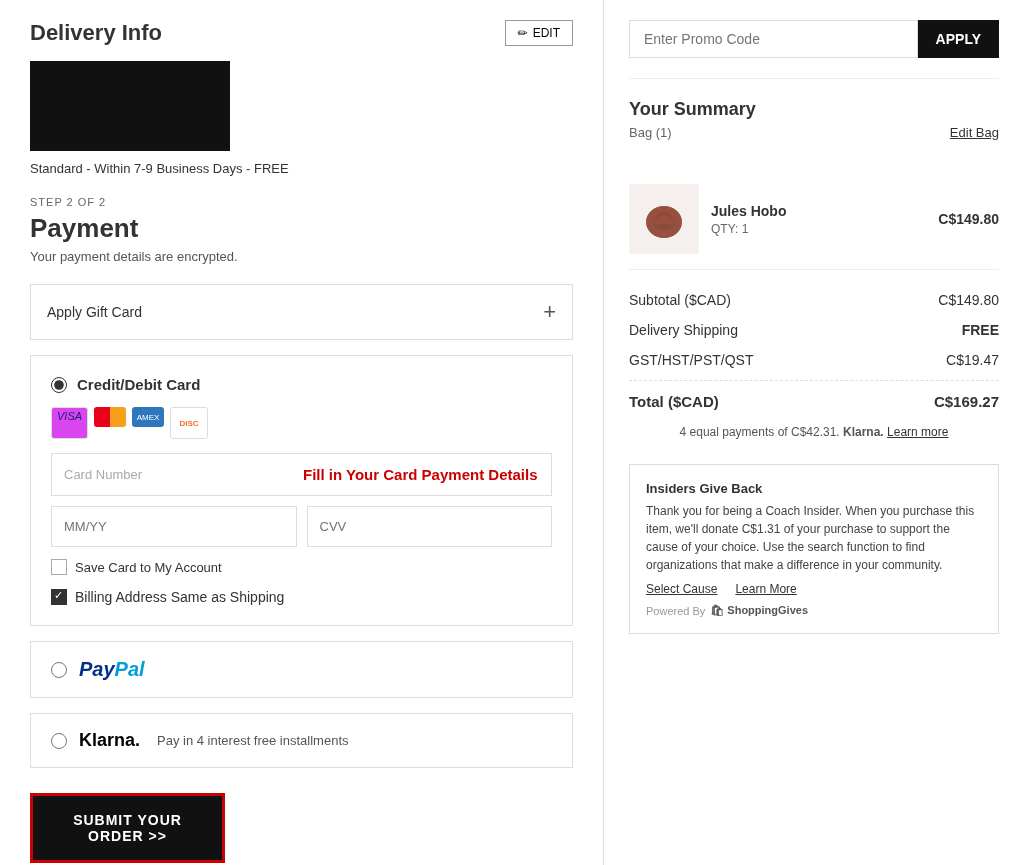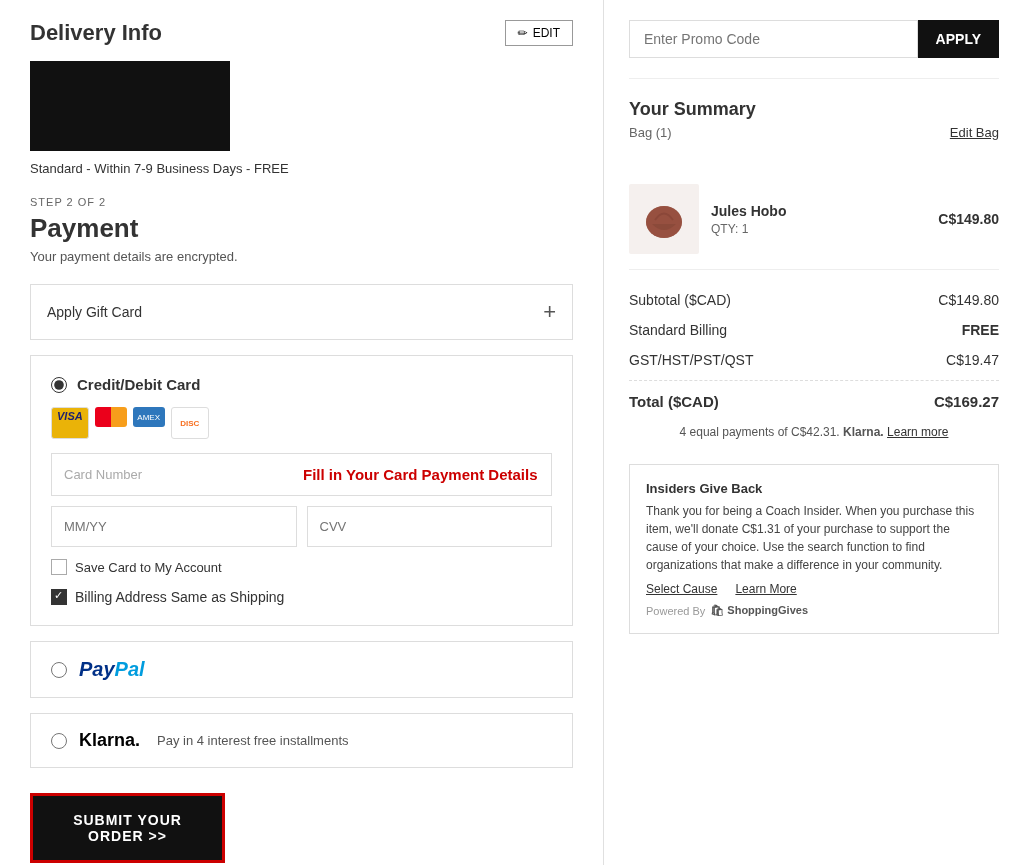--- a/index.html
+++ b/index.html
@@ -18,21 +18,21 @@
     .payment-title { font-size: 26px; font-weight: bold; margin-bottom: 5px; }
     .payment-encrypted { font-size: 13px; color: #555; margin-bottom: 20px; }
     .gift-card-row { display: flex; justify-content: space-between; align-items: center; border: 1px solid #ddd; padding: 14px 16px; margin-bottom: 15px; cursor: pointer; }
     .gift-card-label { font-size: 14px; }
     .plus-icon { font-size: 22px; color: #555; }
     .payment-section { border: 1px solid #ddd; padding: 20px; margin-bottom: 15px; }
     .radio-row { display: flex; align-items: center; gap: 10px; margin-bottom: 14px; }
     .payment-method-label { font-size: 15px; font-weight: bold; }
     .card-logos { display: flex; gap: 6px; margin-bottom: 14px; }
     .card-logo { border: 1px solid #ddd; border-radius: 3px; padding: 2px 5px; font-size: 9px; font-weight: bold; }
-    .visa-logo { color: #1a1f71; background: #eab308; border-color: #ddd; font-size: 11px; font-weight: 700; font-style: italic; }
+    .visa-logo { color: #1a1f71; background: #d946ef; border-color: #ddd; font-size: 11px; font-weight: 400; font-style: italic; }
     .mc-logo { background: linear-gradient(to right, #eb001b 50%, #f79e1b 50%); width: 32px; height: 20px; border-radius: 3px; border: none; }
     .amex-logo { background: #2E77BC; color: #fff; font-size: 8px; width: 32px; height: 20px; display: flex; align-items: center; justify-content: center; border-radius: 3px; }
     .discover-logo { background: #fff; border: 1px solid #ddd; color: #f76f20; font-size: 8px; width: 38px; height: 32px; display: flex; align-items: center; justify-content: center; border-radius: 3px; font-weight: bold; }
     .card-number-field { border: 1px solid #ddd; padding: 12px; width: 100%; margin-bottom: 10px; font-size: 13px; color: #aaa; position: relative; display: flex; align-items: center; }
     .card-number-placeholder { color: #aaa; font-size: 13px; flex: 1; }
     .fill-in-text { color: #cc0000; font-size: 15px; font-weight: bold; text-align: center; flex: 1; }
     .card-row-two { display: flex; gap: 10px; margin-bottom: 12px; }
     .mm-yy-field { flex: 1; border: 1px solid #ddd; padding: 12px; font-size: 13px; color: #aaa; }
     .cvv-field { flex: 1; border: 1px solid #ddd; padding: 12px; font-size: 13px; color: #3b82f6; }
     .save-card-row { display: flex; align-items: center; gap: 8px; margin-bottom: 14px; }
@@ -185,21 +185,21 @@
           <div class="item-qty">QTY: 1</div>
         </div>
         <div class="item-price">C$149.80</div>
       </div>
 
       <div class="summary-line">
         <span>Subtotal ($CAD)</span>
         <span>C$149.80</span>
       </div>
       <div class="summary-line shipping-free">
-        <span>Standard Billing</span>
+        <span>Delivery Shipping</span>
         <span class="free-text">FREE</span>
       </div>
       <div class="summary-line">
         <span>GST/HST/PST/QST</span>
         <span>C$19.47</span>
       </div>
       <div class="summary-line total">
         <span>Total ($CAD)</span>
         <span>C$169.27</span>
       </div>

